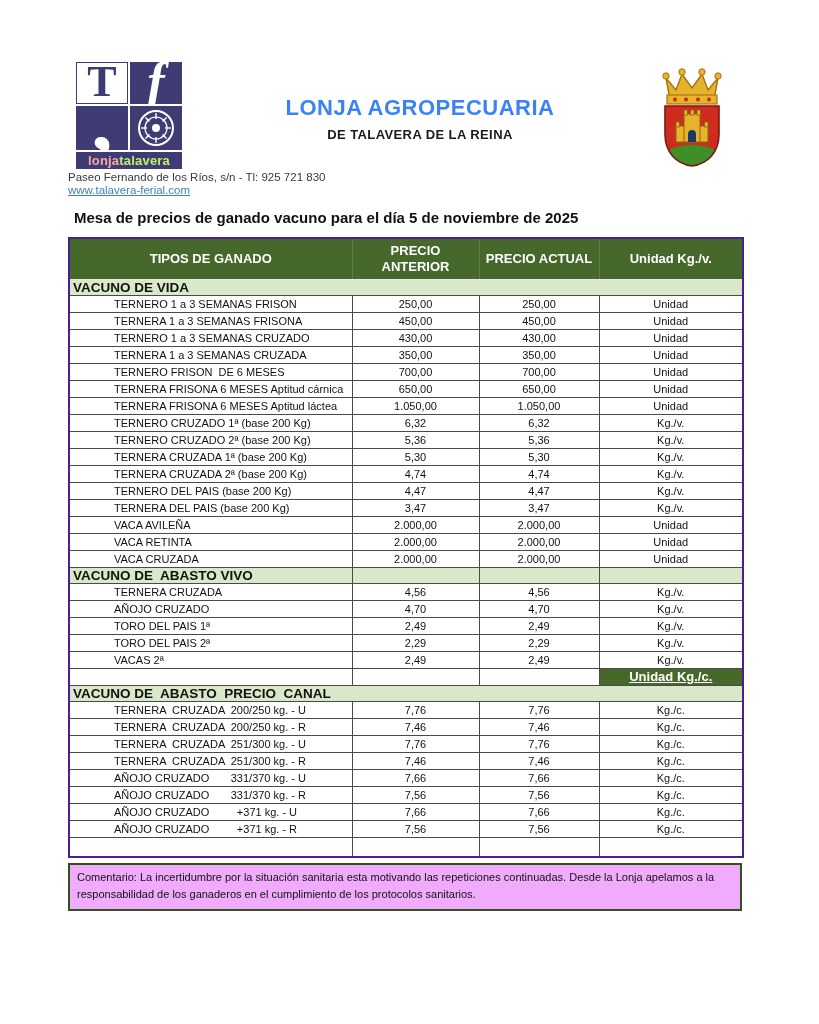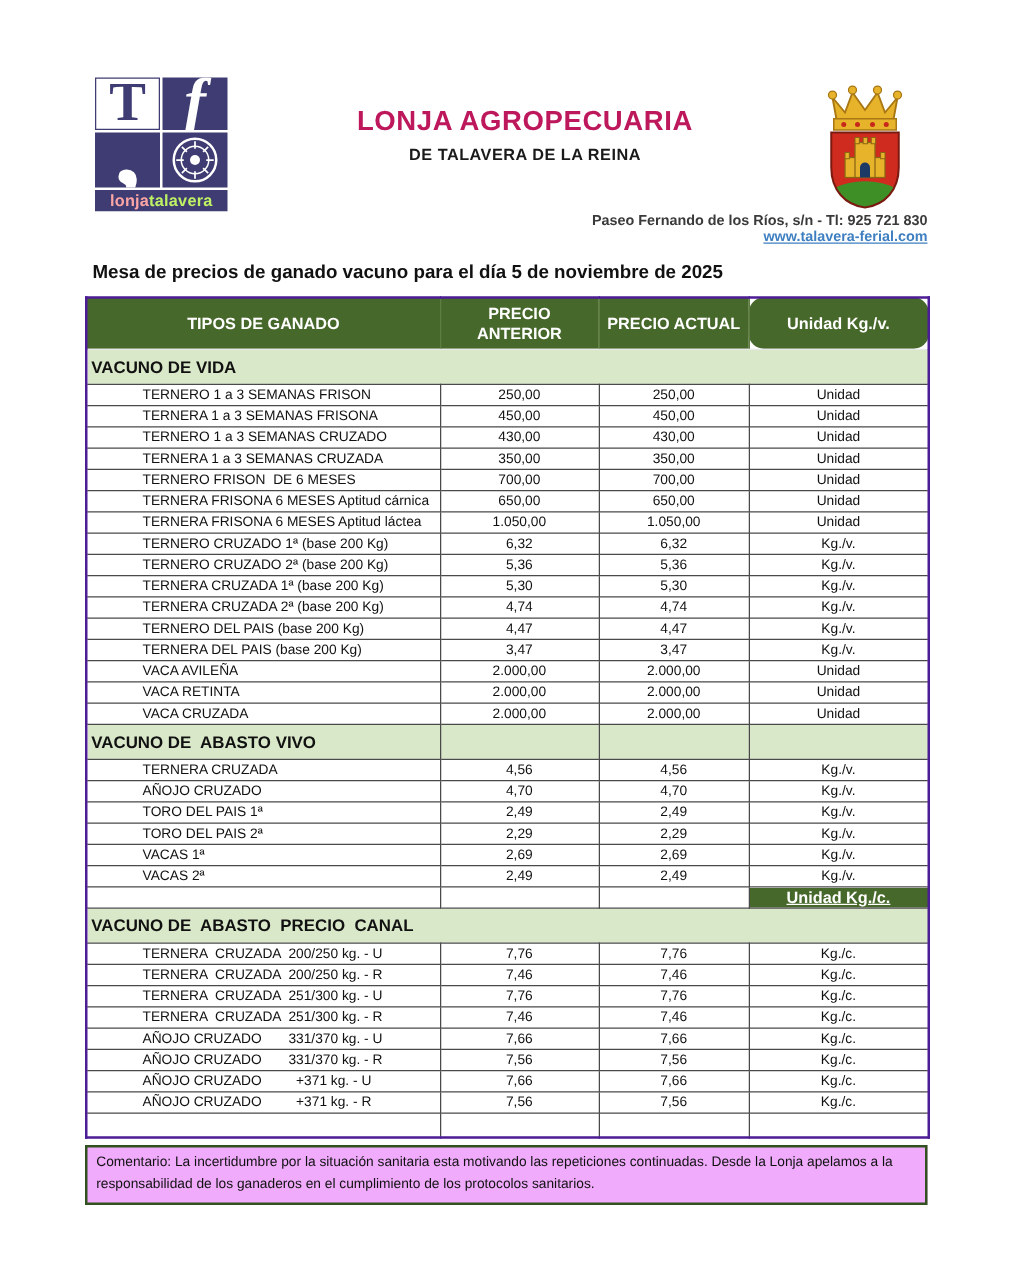--- a/index.html
+++ b/index.html
@@ -26,46 +26,46 @@
           font-weight: bold; font-size: 52px; line-height: 40px; text-align: center; }
   .sq-comma { color: #ffffff; font-family: "Liberation Serif", serif; font-weight: bold;
           font-size: 84px; line-height: 30px; text-align: center; }
   .sq-plate { display: flex; align-items: center; justify-content: center; }
   .lg-caption { width: 106px; background: #3e3c72; margin-top: 2px; height: 17px;
           text-align: center; font-size: 13px; font-weight: bold; line-height: 17px; letter-spacing: 0.2px; }
   .cap-lonja { color: #fca5a5; }
   .cap-talavera { color: #bef264; }
 
   .org-block { flex: 1 1 auto; text-align: center; padding-top: 22px; }
-  .org-title { font-size: 22px; font-weight: bold; color: #be185d; letter-spacing: 0.5px; }
+  .org-title { font-size: 22px; font-weight: bold; color: #3b82f6; letter-spacing: 0.5px; margin-top: 11px; }
   .org-subtitle { font-size: 13px; font-weight: bold; color: #1a1a1a; margin-top: 6px; letter-spacing: 0.4px; }
 
   .arms { flex: 0 0 100px; display: flex; justify-content: center; padding-top: 2px; }
 
-  .addr-block { text-align: right; margin-top: 2px; font-weight: bold; }
+  .addr-block { text-align: left; margin-top: 2px; }
   .addr { font-size: 11.5px; color: #3a3a3a; }
   .web { font-size: 11.5px; margin-top: 1px; }
   .web a { color: #3e7fc1; text-decoration: underline; cursor: pointer; }
 
   .doc-title { font-size: 15px; font-weight: bold; color: #111; margin-top: 13px; padding-left: 6px; }
 
   
   table.price { border-collapse: collapse; width: 674px; table-layout: fixed; margin-top: 11px;
                 border: 2px solid #4c1d95; }
   col.c-name { width: 283px; } col.c-prev { width: 127px; } col.c-curr { width: 120px; } col.c-unit { width: 144px; }
   th { background: #47682b; color: #ffffff; font-size: 13px; font-weight: bold;
        height: 41px; text-align: center; vertical-align: middle; line-height: 1.25;
        border-right: 1px solid #5d7d41; border-bottom: 1px solid #e8e8e8; padding: 0 6px; }
-  th:last-child { border-right: none; border-radius: 12px; }
+  th:last-child { border-right: none; }
   td { border: 1px solid #4a4a4a; font-size: 11px; height: 17px; padding: 0 4px;
        vertical-align: middle; background: #ffffff; overflow: hidden; }
   td.cname { text-align: left; white-space: pre; padding-left: 44px; }
   td.cnum, td.cunit { text-align: center; }
   tr.section td { background: #d9e8c8; font-weight: bold; font-size: 13.5px; color: #111;
-       height: 28px; white-space: pre; padding: 0 3px; }
+       height: 16px; white-space: pre; padding: 0 3px; }
   tr.section td.full { border-left: 1px solid #4a4a4a; border-right: 1px solid #4a4a4a; }
   tr.banner td { background: #ffffff; }
   tr.banner td.unitban { background: #47682b; color: #ffffff; font-weight: bold;
        font-size: 13px; text-align: center; text-decoration: underline; }
   tr.emptyrow td { height: 20px; }
 
   
   .comment-box { width: 674px; border: 2px solid #31511f; margin-top: 5px;
        padding: 4px 7px 6px 7px; font-size: 11px; line-height: 1.55; color: #111; background: #f0abfc; }
 </style>
@@ -291,26 +291,20 @@
             <td class="cnum">2,49</td>
             <td class="cunit">Kg./v.</td>
           </tr>
           <tr>
             <td class="cname">TORO DEL PAIS 2ª</td>
             <td class="cnum">2,29</td>
             <td class="cnum">2,29</td>
             <td class="cunit">Kg./v.</td>
           </tr>
           <tr>
-            <td class="cname">VACAS 1ª</td>
-            <td class="cnum">2,69</td>
-            <td class="cnum">2,69</td>
-            <td class="cunit">Kg./v.</td>
-          </tr>
-          <tr>
             <td class="cname">VACAS 2ª</td>
             <td class="cnum">2,49</td>
             <td class="cnum">2,49</td>
             <td class="cunit">Kg./v.</td>
           </tr>
           <tr class="banner">
             <td></td>
             <td></td>
             <td></td>
             <td class="unitban">Unidad Kg./c.</td>

